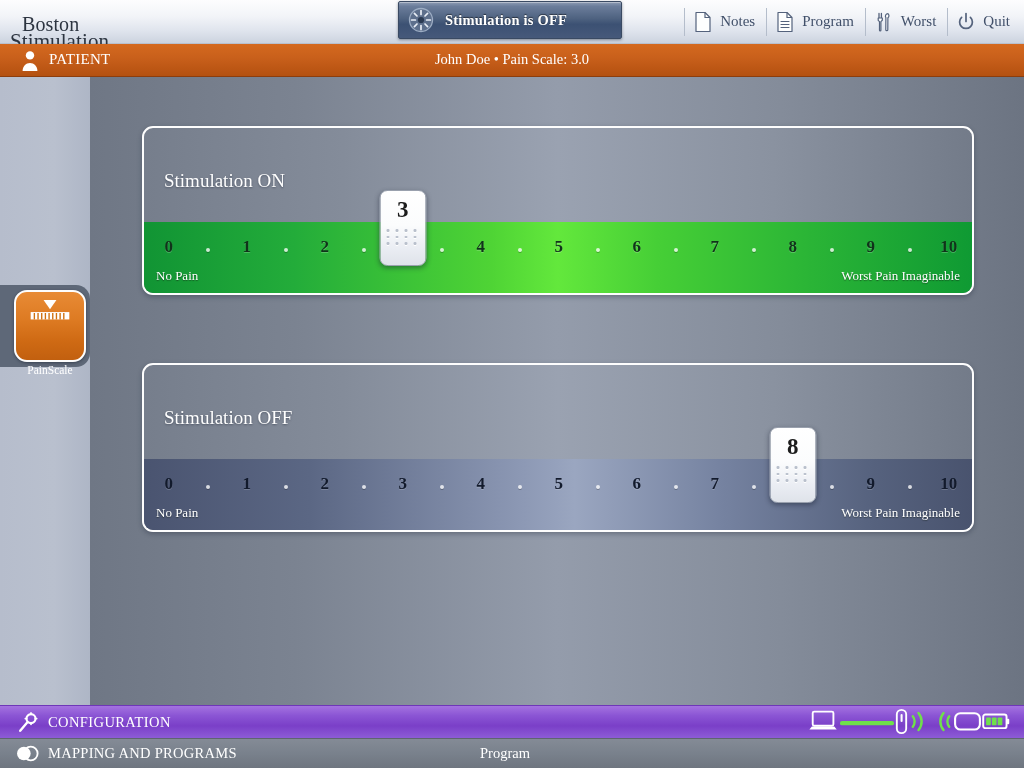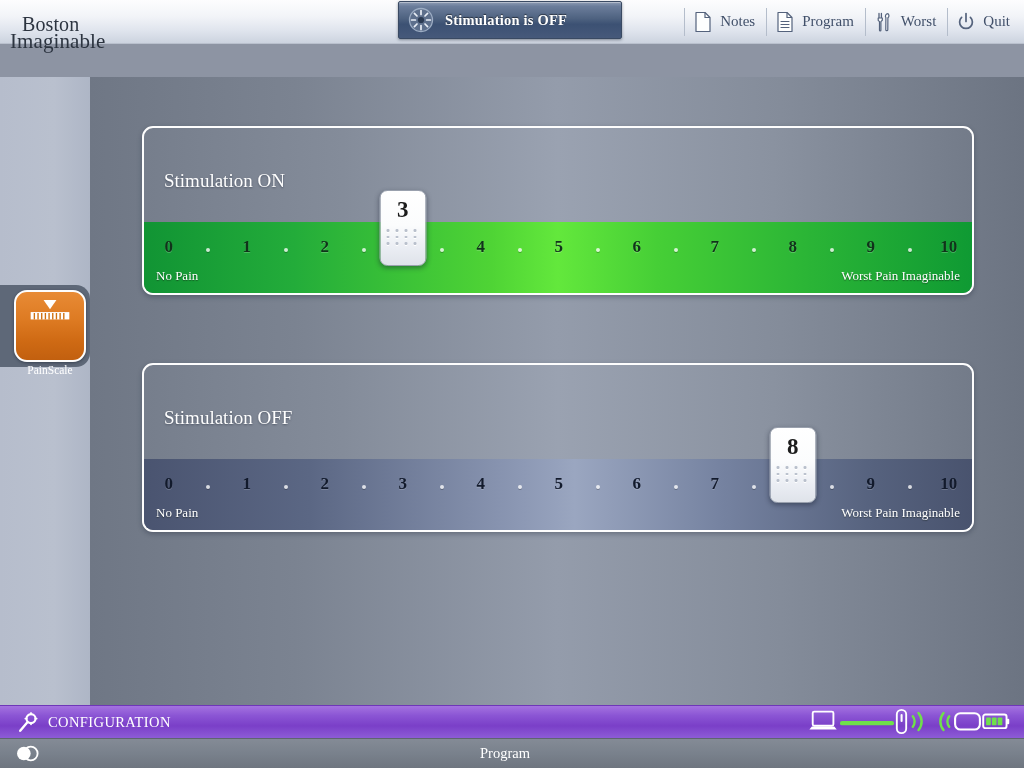--- a/index.html
+++ b/index.html
@@ -187,21 +187,21 @@
 </style>
 </head>
 <body>
 
 <div id="app">
 
   <div class="topbar">
 
     <div class="logo">
       <div class="l1">Boston</div>
-      <div class="l2">Imaginable</div>
+      <div class="l2">Stimulation</div>
     </div>
 
     <div class="stimpill">
       <span class="sun">
         <svg viewBox="0 0 26 26" width="26" height="26">
           <circle cx="13" cy="13" r="11.5" fill="#5d6f8c" stroke="#9dadc4" stroke-width="1.3"></circle>
           <g stroke="#e9eef6" stroke-width="1.7" stroke-linecap="round">
             <line x1="13" y1="3.6" x2="13" y2="7.4"></line>
               <line x1="13" y1="18.6" x2="13" y2="22.4"></line>
             <line x1="3.6" y1="13" x2="7.4" y2="13"></line>
@@ -267,20 +267,30 @@
           <svg viewBox="0 0 20 22" width="20" height="22">
             <path d="M5.6 6.4a6.4 6.4 0 1 0 8.8 0" fill="none" stroke="#54627c" stroke-width="1.7" stroke-linecap="round"></path>
             <line x1="10" y1="2.6" x2="10" y2="10.4" stroke="#54627c" stroke-width="1.7" stroke-linecap="round"></line>
           </svg>
         </span>
         <span class="tx">Quit</span>
       </div>
     </div>
   </div>
 
+  <div class="patbar">
+    <span class="picon">
+      <svg viewBox="0 0 20 21" width="20" height="21">
+        <circle cx="10" cy="5.4" r="4.2" fill="#fff"></circle>
+        <path d="M2.6 21c0-4.6 3.3-8 7.4-8s7.4 3.4 7.4 8z" fill="#fff"></path>
+      </svg>
+    </span>
+    <span class="ptitle">PATIENT</span>
+    <span class="pinfo">John Doe  •  Pain Scale: 3.0</span>
+  </div>
 
   <div class="sidebar">
 
     <div class="activetab"></div>
 
 
     <div class="navbtn active" style="top:213px;">
       <div class="face">
         <span class="iwrap">
           <svg viewBox="0 0 50 34" width="46" height="32">
@@ -476,16 +486,17 @@
     </div>
   </div>
 
   <div class="mapbar">
     <span class="micon">
       <svg viewBox="0 0 26 18" width="24" height="17">
         <circle cx="8.5" cy="9" r="7.4" fill="#fff"></circle>
         <circle cx="16" cy="9" r="7.4" fill="none" stroke="#fff" stroke-width="2"></circle>
       </svg>
     </span>
+    <span class="mtext">MAPPING AND PROGRAMS</span>
     <span class="prog">Program</span>
   </div>
 
 </div>
 
 </body></html>

